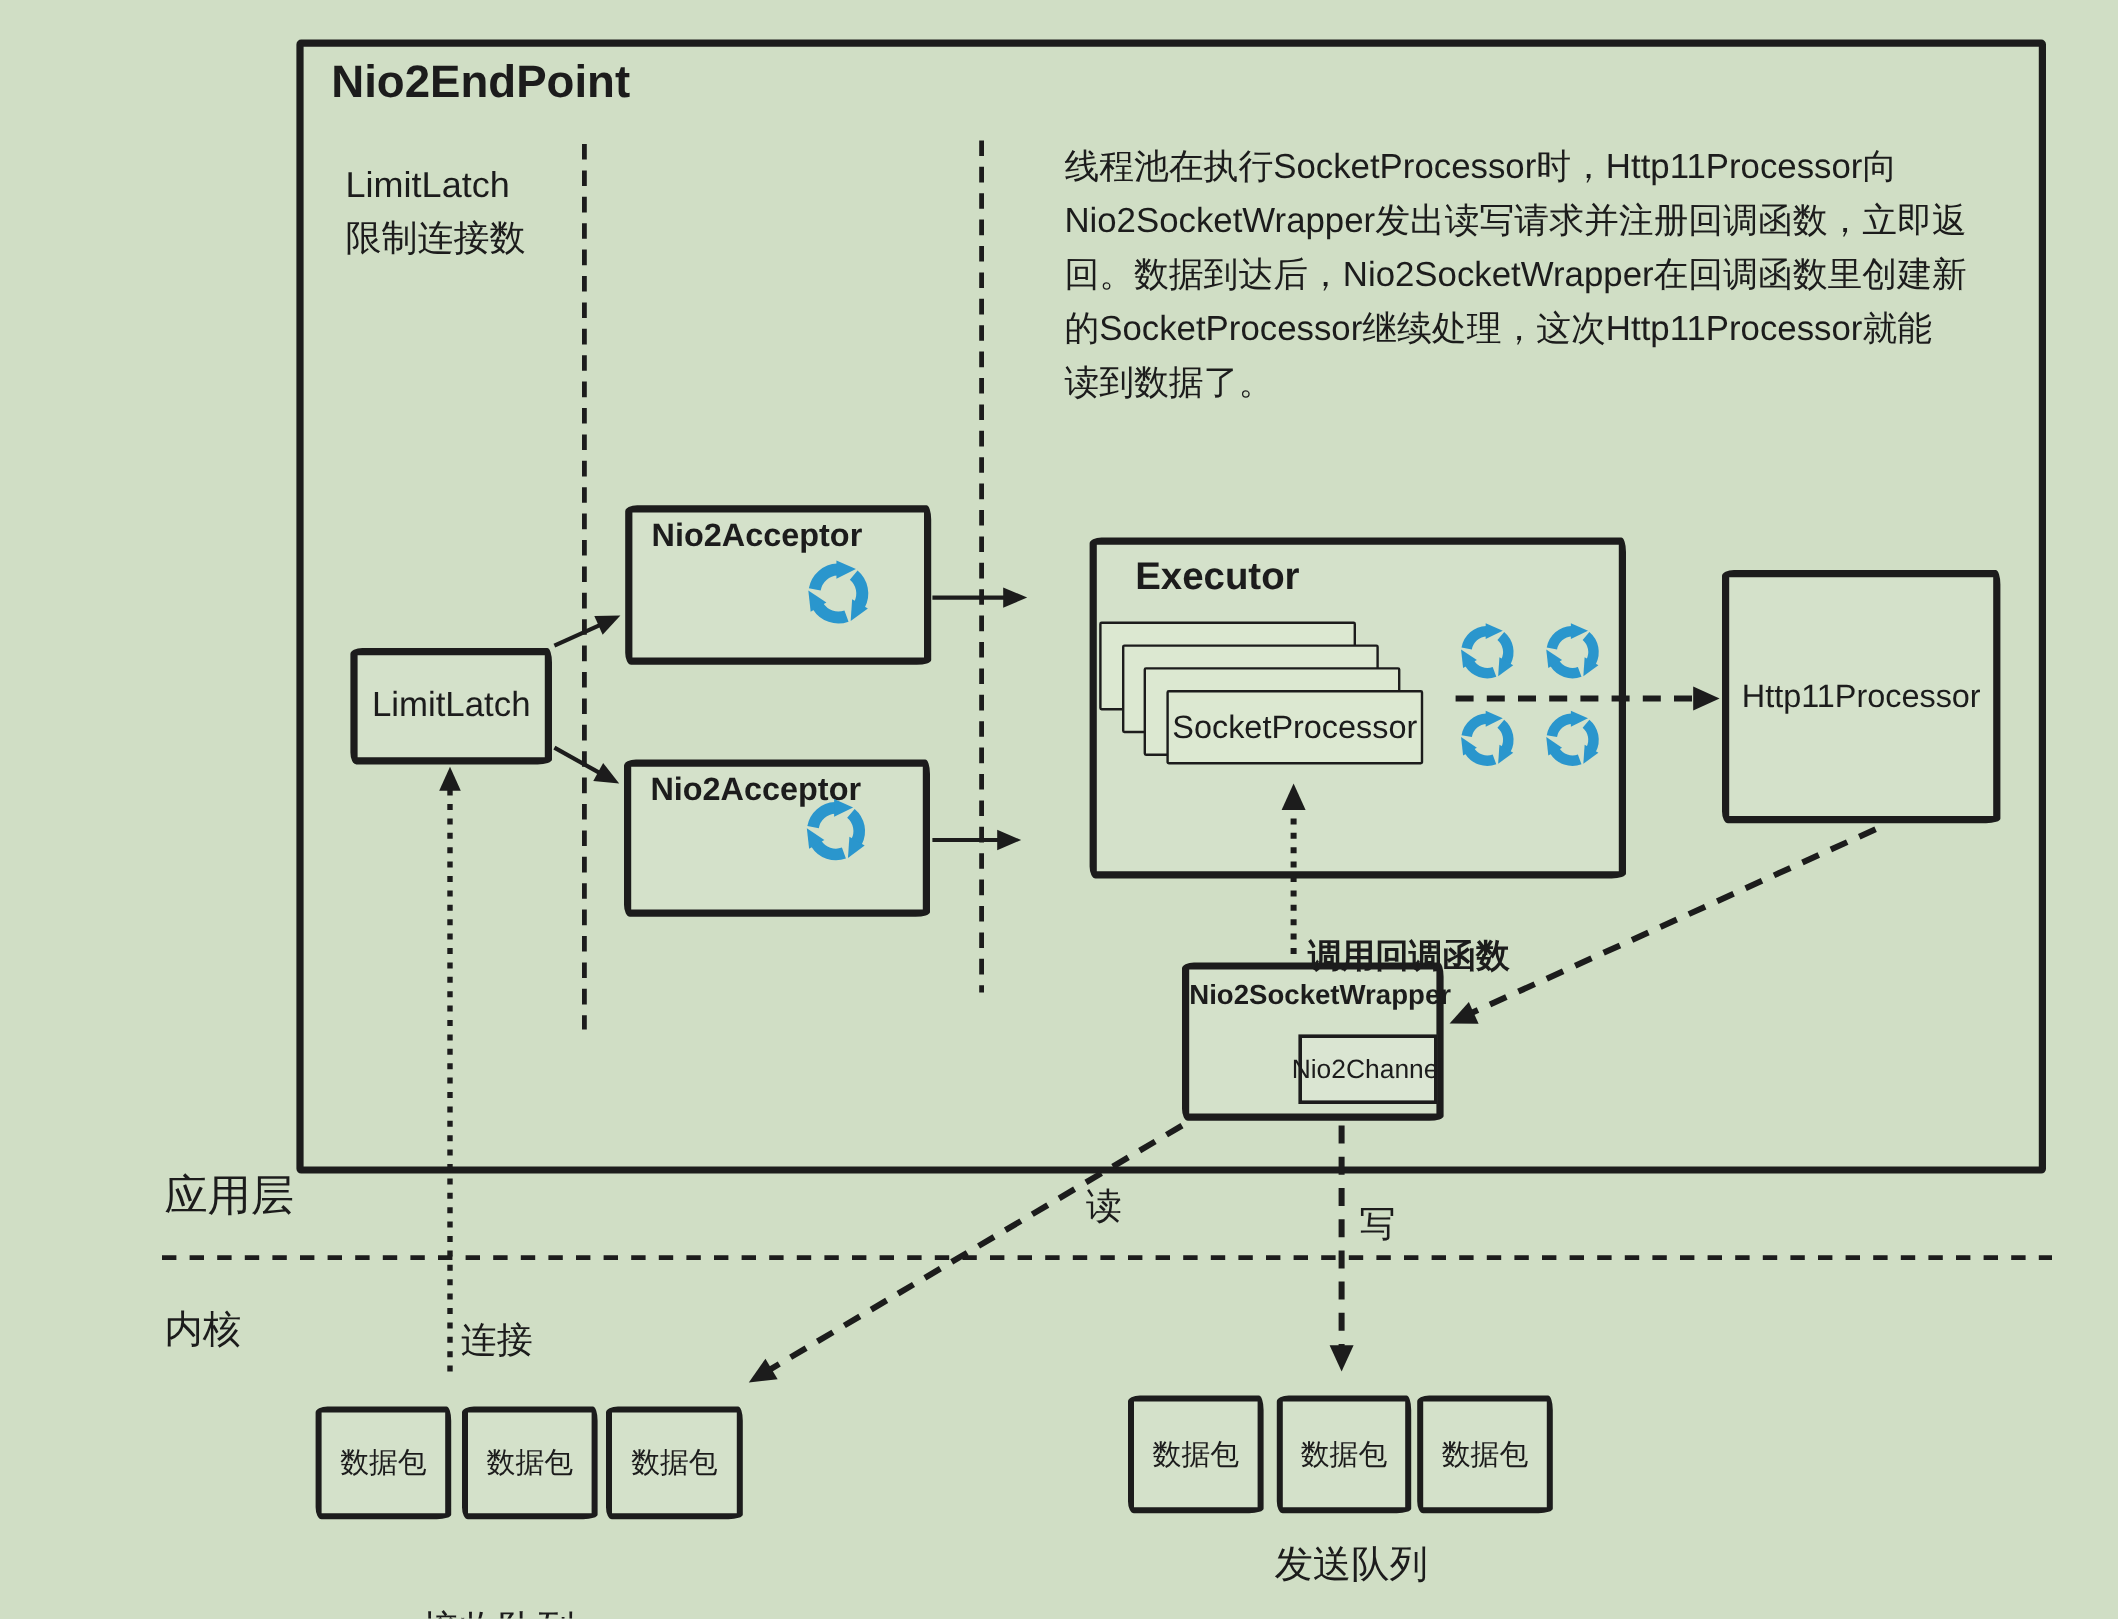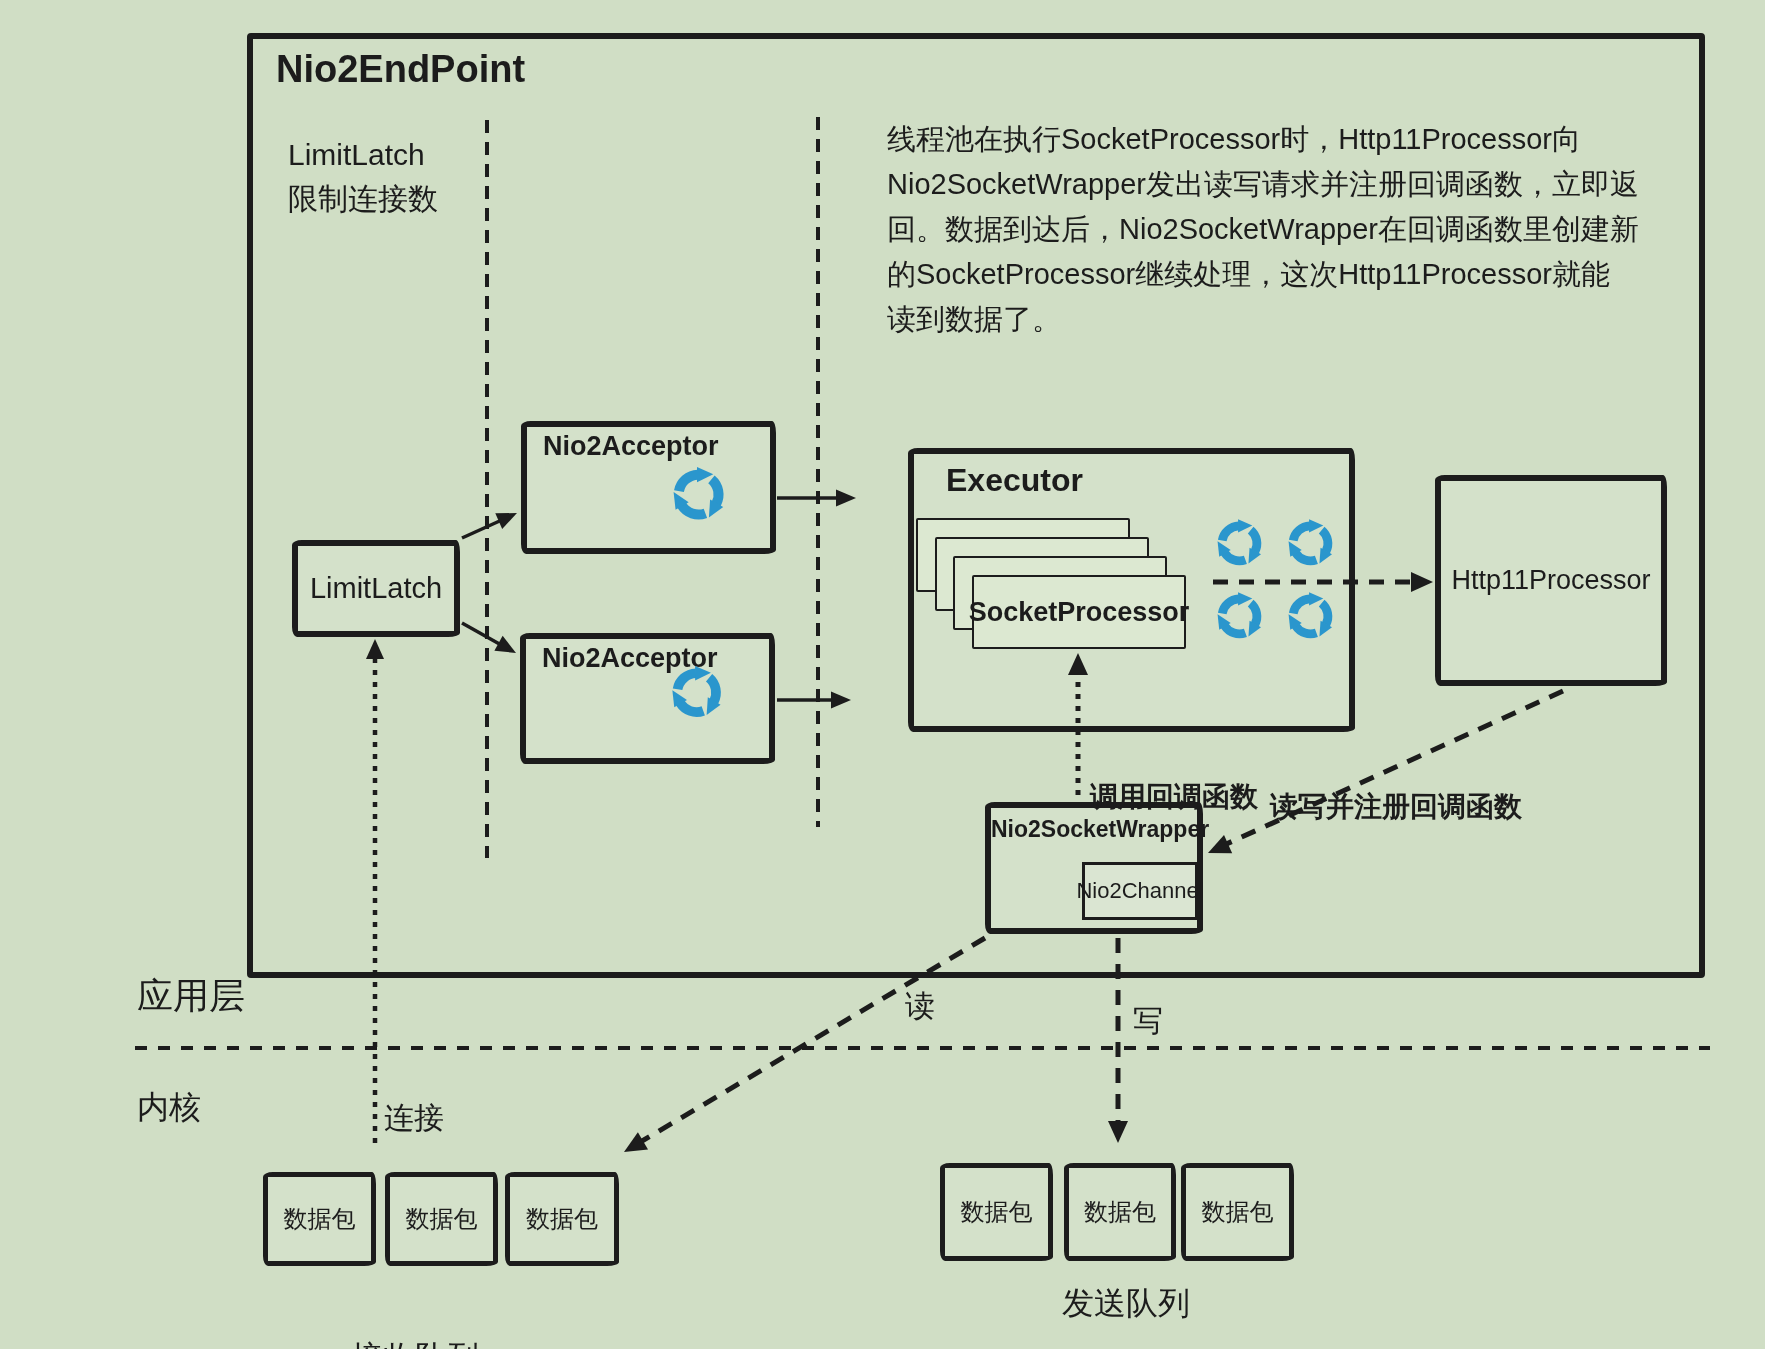--- a/index.html
+++ b/index.html
@@ -67,37 +67,36 @@
     <span class="boxtitle" style="left:16px; top:4px; font-size:27px;">Nio2Acceptor</span>
   </div>
 
   <div class="box" style="left:908px; top:448px; width:447px; height:284px;">
     <span class="boxtitle" style="left:32px; top:8px; font-size:32px; font-weight:700;">Executor</span>
   </div>
 
   <div class="card" style="left:916px; top:518px; width:214px; height:74px;"></div>
   <div class="card" style="left:935px; top:537px; width:214px; height:74px;"></div>
   <div class="card" style="left:953px; top:556px; width:214px; height:74px;"></div>
-  <div class="card" style="left:972px; top:575px; width:214px; height:74px;font-weight:bold;">
+  <div class="card" style="left:972px; top:575px; width:214px; height:62px;">
     <span>SocketProcessor</span>
   </div>
 
   <div class="box center" style="left:1435px; top:475px; width:232px; height:211px; font-size:27px; font-weight:500;">
     <span>Http11Processor</span>
   </div>
 
   <div class="box" style="left:985px; top:802px; width:218px; height:132px;">
     <span class="boxtitle" style="left:0; top:8px; width:100%; text-align:center; font-size:23px;">Nio2SocketWrapper</span>
   </div>
   <div class="thinbox" style="left:1082px; top:862px; width:116px; height:58px;">
     <span>Nio2Channel</span>
   </div>
 
   <div class="lbl" style="left:1090px; top:748px; font-size:28px; font-weight:600;margin-top:29px;">调用回调函数</div>
-  <div class="lbl" style="left:1270px; top:787px; font-size:28px; font-weight:600;">读写并注册回调函数</div>
   <div class="lbl" style="left:137px; top:970px; font-size:36px; font-weight:500;">应用层</div>
   <div class="lbl" style="left:137px; top:1084px; font-size:32px; font-weight:500;">内核</div>
   <div class="lbl" style="left:384px; top:1096px; font-size:30px; font-weight:500;">连接</div>
   <div class="lbl" style="left:905px; top:984px; font-size:30px; font-weight:500;">读</div>
   <div class="lbl" style="left:1133px; top:999px; font-size:30px; font-weight:500;">写</div>
   <div class="lbl" style="left:351px; top:1286px; font-size:32px; font-weight:500;margin-top:48px;">接收队列</div>
   <div class="lbl" style="left:1062px; top:1280px; font-size:32px; font-weight:500;">发送队列</div>
 
   <div class="box packet" style="left:263px;  top:1172px; width:113px; height:94px;">
       <span>数据包</span>

